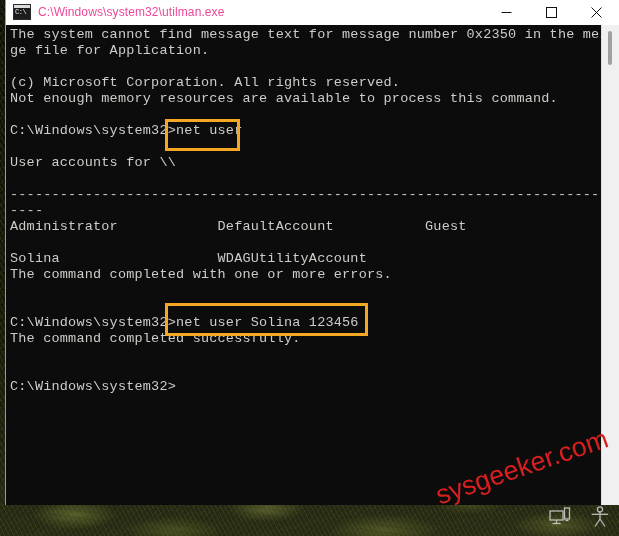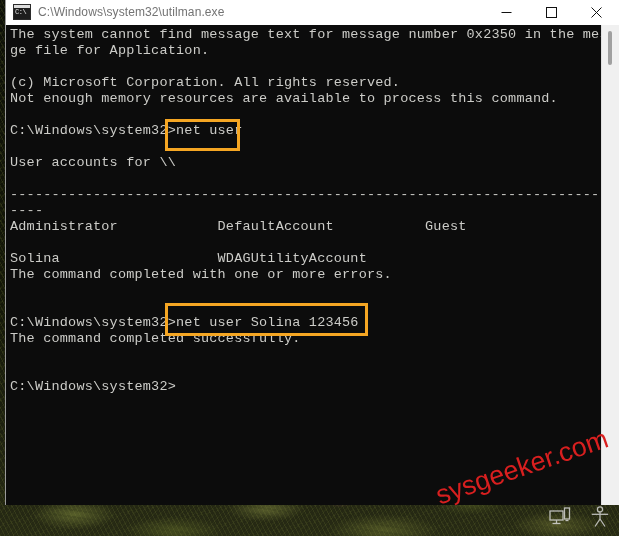--- a/index.html
+++ b/index.html
@@ -85,21 +85,21 @@
     left: 1px;
     top: 3px;
     font-family: "Liberation Mono", monospace;
     font-size: 7px;
     line-height: 9px;
     color: #e8e8e8;
     letter-spacing: -0.5px;
   }
   #title-text {
     font-size: 12px;
-    color: #737373;
+    color: #ec4899;
     white-space: nowrap;
     letter-spacing: 0.1px;
   }
   .win-btns {
     margin-left: auto;
     display: flex;
     height: 24px;
   }
   .win-btn {
     width: 45px;

